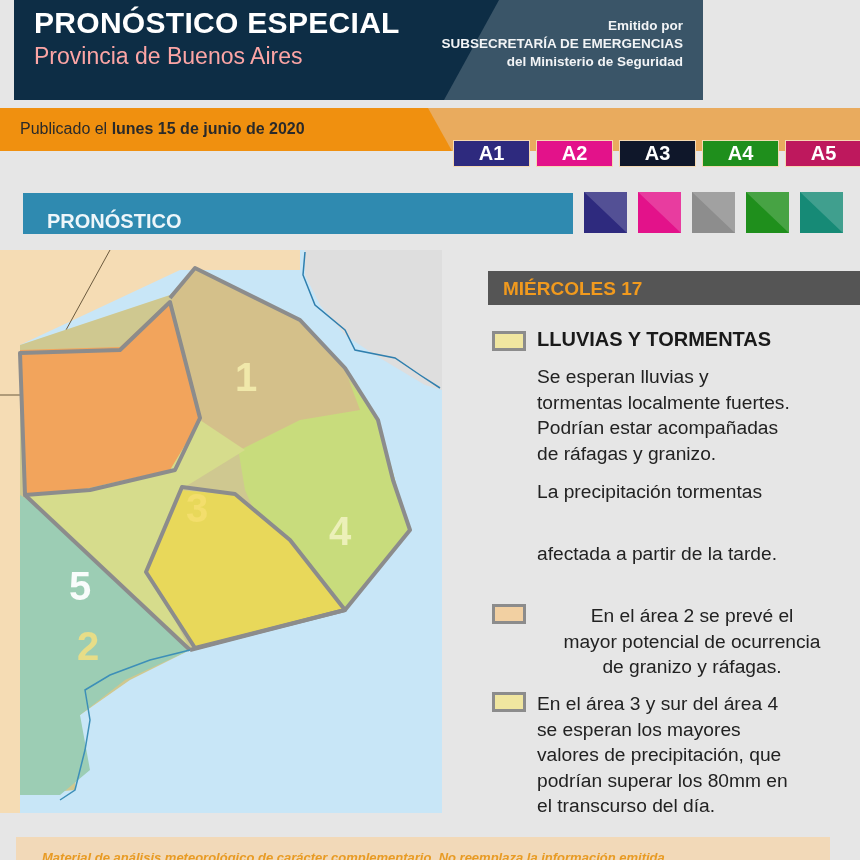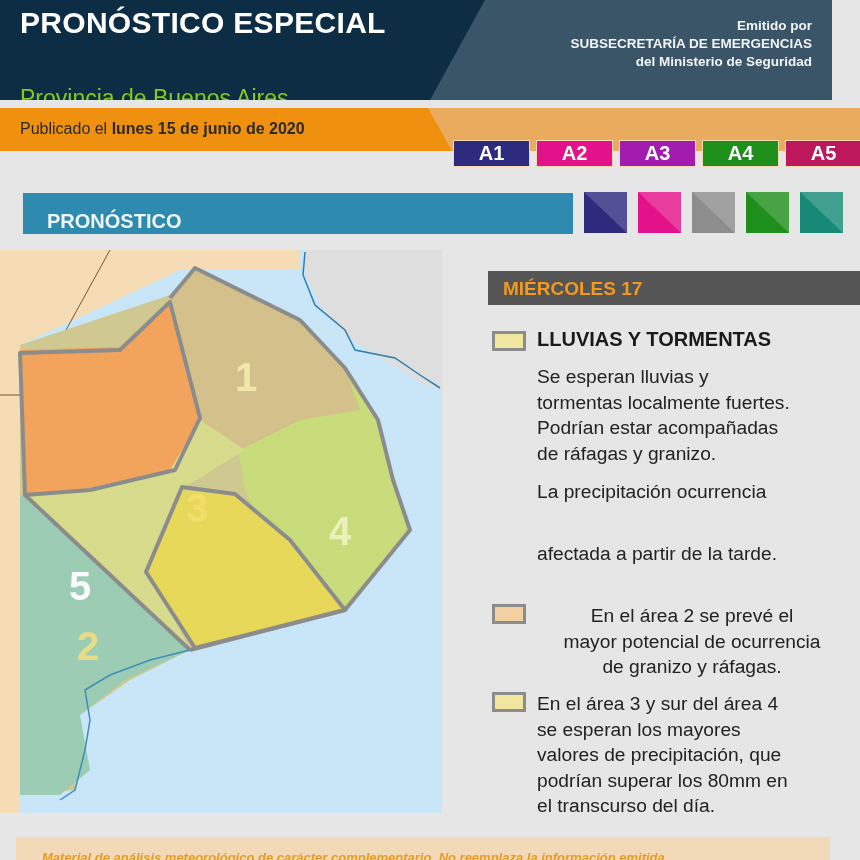--- a/index.html
+++ b/index.html
@@ -1,24 +1,24 @@
 <!DOCTYPE html>
 <html><head>
 <meta charset="utf-8">
 <style>
   * { box-sizing: border-box; margin: 0; padding: 0; }
   html, body { width: 860px; height: 860px; overflow: hidden; }
   body { background: #e6e6e6; font-family: "Liberation Sans", sans-serif; position: relative; }
 
   
-  .header { position: absolute; left: 0; top: 0; width: 832px; height: 100px; background: #3a5568; overflow: hidden; }
+  .header { position: absolute; left: 14px; top: 0; width: 689px; height: 100px; background: #3a5568; overflow: hidden; }
   .header-dark { position: absolute; left: 0; top: 0; width: 860px; height: 100px; background: #0d2d45;
     clip-path: polygon(0 0, 485px 0, 430px 100px, 0 100px); }
   .header-title { position: absolute; left: 20px; top: 6px; font-size: 30px; font-weight: bold; color: #ffffff; letter-spacing: 0.3px; }
-  .header-subtitle { position: absolute; left: 20px; top: 43px; font-size: 23px; color: #84cc16; margin-top: 42px; }
+  .header-subtitle { position: absolute; left: 20px; top: 43px; font-size: 23px; color: #fca5a5; }
   .issuer { position: absolute; right: 20px; top: 17px; text-align: right; color: #f2f4f6; font-weight: bold; font-size: 13.5px; line-height: 18px; }
 
   
   .pub-bar { position: absolute; left: 0; top: 108px; width: 860px; height: 43px; background: #e9ab5e; }
   .pub-orange { position: absolute; left: 0; top: 108px; width: 860px; height: 43px; background: #f0900f;
     clip-path: polygon(0 0, 428px 0, 452px 43px, 0 43px); }
   .pub-text { position: absolute; left: 20px; top: 120px; font-size: 16px; color: #2a2a2a; font-family: "Liberation Sans", sans-serif; }
   .pub-text b { font-weight: bold; }
   .area-tabs { position: absolute; left: 453px; top: 116px; display: flex; gap: 6px; margin-top: 24px; }
   .area-tab { width: 77px; height: 27px; border: 1px solid #f5d9b2; color: #ffffff; font-weight: bold; font-size: 20px;
@@ -60,21 +60,21 @@
   </div>
 </div>
 
 <div class="pub-bar"></div>
 <div class="pub-orange"></div>
 <div class="pub-text"><span>Publicado el </span><b>lunes 15 de junio de 2020</b></div>
 
 <div class="area-tabs">
   <div class="area-tab" style="background:#2e2a7e">A1</div>
   <div class="area-tab" style="background:#e3128a">A2</div>
-  <div class="area-tab" style="background:#a21caf">A3</div>
+  <div class="area-tab" style="background:#0f172a">A3</div>
   <div class="area-tab" style="background:#1f8f1c">A4</div>
   <div class="area-tab" style="background:#be185d">A5</div>
 </div>
 
 <div class="prono-bar"></div>
 <div class="prono-label">PRONÓSTICO</div>
 <div class="swatches">
   <div class="swatch" style="background:#2e2a7e">
       <div class="hl"></div>
     </div>
@@ -145,21 +145,21 @@
 <div class="hazard-title">LLUVIAS Y TORMENTAS</div>
 
 <div class="para" style="top:364px;">
   <div>Se esperan lluvias y</div>
   <div>tormentas localmente fuertes.</div>
   <div>Podrían estar acompañadas</div>
   <div>de ráfagas y granizo.</div>
 </div>
 
 <div class="para" style="top:479px;">
-  <div>La precipitación ocurrencia</div>
+  <div>La precipitación tormentas</div>
 </div>
 
 <div class="para" style="top:541px;">
   <div>afectada a partir de la tarde.</div>
 </div>
 
 <div class="box" style="left:492px; top:604px; background:#f2d0a2;"></div>
 <div class="para" style="top:603px;text-align:center;">
   <div>En el área 2 se prevé el</div>
   <div>mayor potencial de ocurrencia</div>

